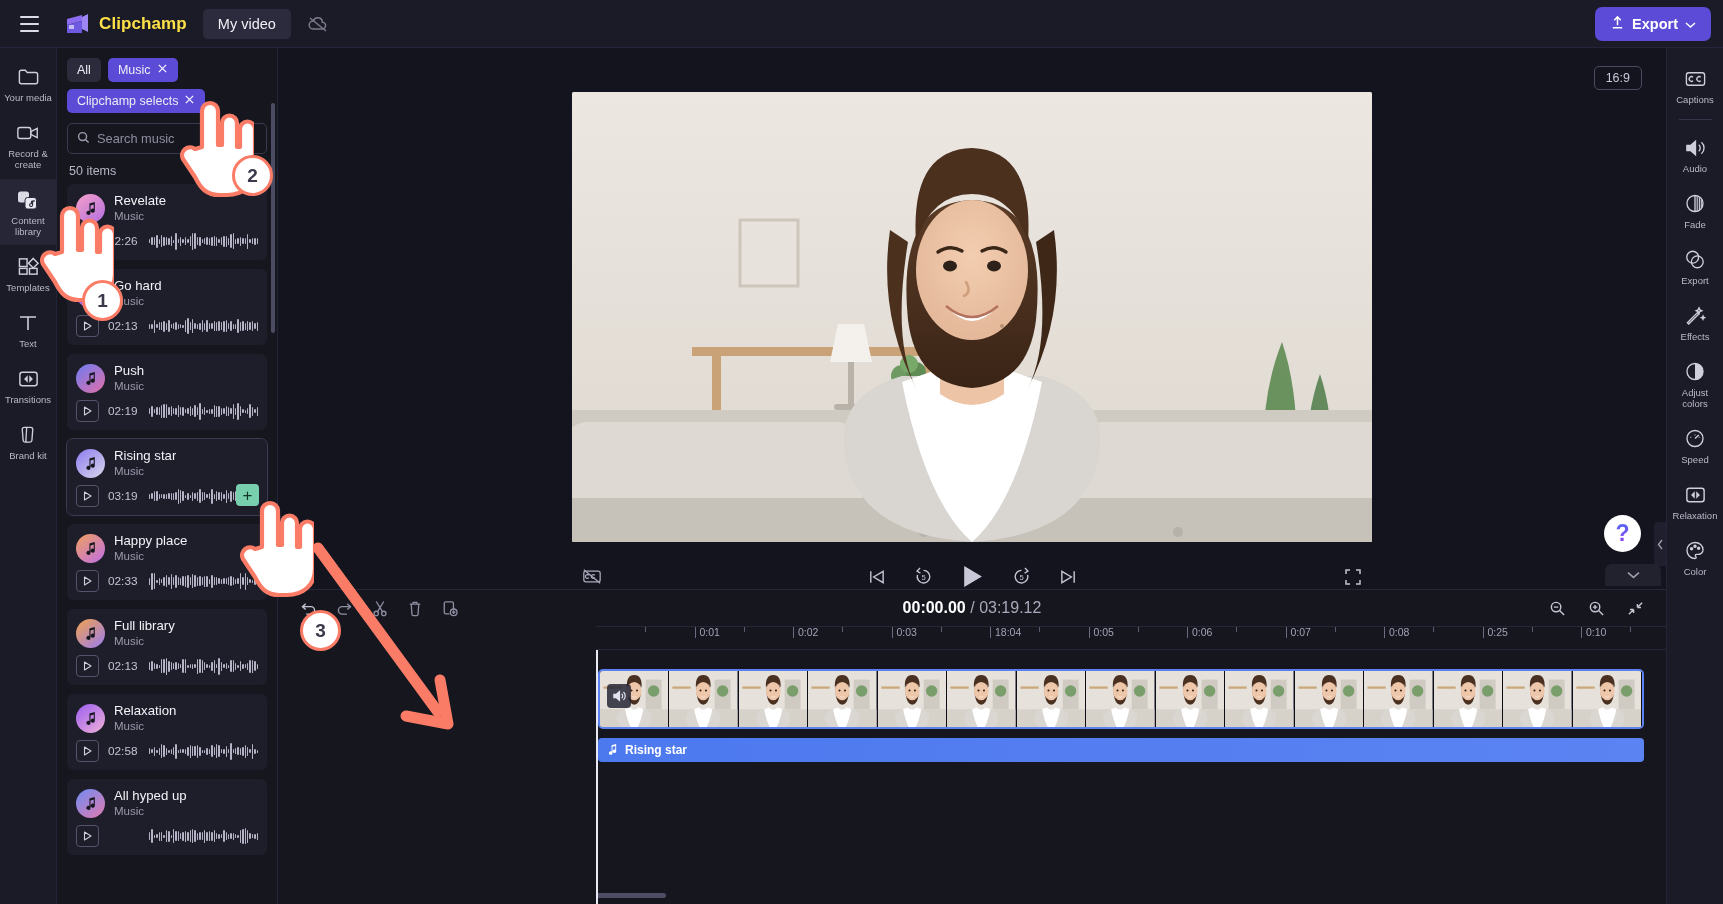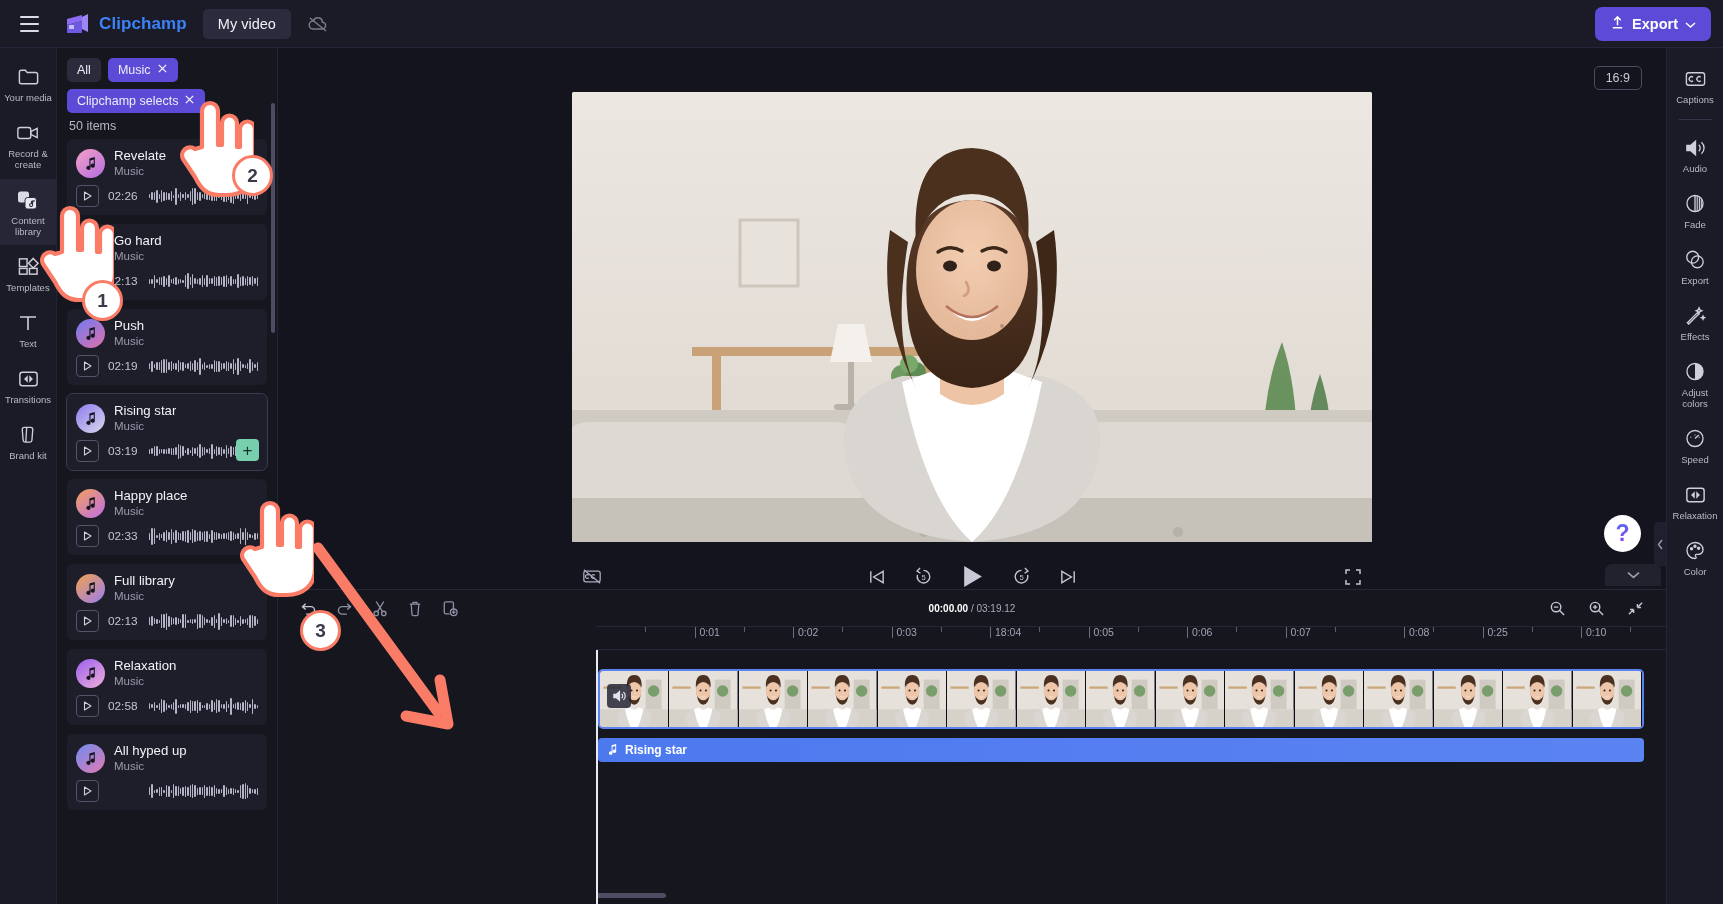--- a/index.html
+++ b/index.html
@@ -15,21 +15,21 @@
   
   .topbar {
     height: 48px; background: #1b1b28; display: flex; align-items: center;
     padding: 0 12px; flex: 0 0 48px; border-bottom: 1px solid #24243a;
   }
   .hamburger { width: 34px; height: 34px; display: flex; flex-direction: column;
     justify-content: center; align-items: center; gap: 5px; cursor: pointer; margin-right: 18px; }
   .hamburger span { display: block; width: 19px; height: 2px; background: #dcdce6; border-radius: 1px; }
   .brand { display: flex; align-items: center; gap: 9px; margin-right: 16px; }
   .brand-logo { width: 26px; height: 22px; position: relative; }
-  .brand-name { font-size: 17px; font-weight: bold; color: #3b82f6; letter-spacing: .1px; }
+  .brand-name { font-size: 17px; font-weight: bold; color: #fde047; letter-spacing: .1px; }
   .proj-name {
     background: #2b2b3d; border-radius: 5px; padding: 7px 15px;
     font-size: 14.5px; color: #f0f0f6; cursor: pointer;
   }
   .cloud-ico { margin-left: 14px; width: 26px; height: 26px; opacity: .62; display:flex; align-items:center; justify-content:center; }
   .topbar-spacer { flex: 1; }
   .export-btn {
     background: #5b4bd6; border-radius: 7px; height: 34px; display: flex;
     align-items: center; gap: 7px; padding: 0 15px; cursor: pointer;
     font-size: 14.5px; font-weight: bold; color: #fff;
@@ -112,21 +112,21 @@
   .pb-mid { margin: 0 auto; display: flex; align-items: center; gap: 27px; }
   .pb-right { position: absolute; right: 10px; }
   .pb-btn { cursor: pointer; color: #c3c3d2; display: flex; align-items: center; justify-content: center; }
 
   
   .tl { flex: 1; background: #16161f; border-top: 1px solid #26263a; display: flex;
     flex-direction: column; min-height: 0; position: relative; }
   .tl-tools { height: 36px; display: flex; align-items: center; padding: 0 22px; position: relative; }
   .tl-tools .grp { display: flex; align-items: center; gap: 19px; }
   .tl-ico { cursor: pointer; color: #c5c5d4; display: flex; align-items: center; }
-  .tl-time { position: absolute; left: 50%; transform: translateX(-50%); font-size: 10px; }
+  .tl-time { position: absolute; left: 50%; transform: translateX(-50%); font-size: 16px; }
   .tl-time b { color: #ffffff; font-weight: bold; }
   .tl-time span { color: #a9a9bb; }
   .tl-zoom { position: absolute; right: 22px; display: flex; align-items: center; gap: 22px; }
   .ruler { height: 24px; border-top: 1px solid #26263a; border-bottom: 1px solid #26263a;
     position: relative; margin-left: 318px; overflow: hidden; }
   .tick { position: absolute; top: 0; }
   .tick .bar { width: 1px; height: 11px; background: #6b6b82; }
   .tick .lbl { position: absolute; left: 5px; top: -1px; font-size: 10.5px; color: #a2a2b5; white-space: nowrap; }
   .tick.minor .bar { height: 5px; background: #5a5a70; }
   .tracks { flex: 1; position: relative; overflow: hidden; }
@@ -304,20 +304,31 @@
         <div class="chip sel">
           <span>Clipchamp selects</span>
           <span class="x">
             <svg width="11" height="11" viewBox="0 0 12 12" stroke="#fff" stroke-width="1.4">
                 <path d="M2 2 L10 10 M10 2 L2 10"></path>
               </svg>
           </span>
         </div>
       </div>
 
+      <div class="search-wrap">
+        <div class="search">
+          <span>
+            <svg width="13" height="13" viewBox="0 0 14 14" fill="none" stroke="#9d9db0" stroke-width="1.5">
+              <circle cx="6" cy="6" r="4.3"></circle>
+                <path d="M9.3 9.3 L12.5 12.5"></path>
+            </svg>
+          </span>
+          <input type="text" placeholder="Search music" style="">
+        </div>
+      </div>
 
       <div class="items-count">50 items</div>
 
       <div class="list">
 
       <div class="mcard">
             <div class="mc-top">
               <div class="mc-art" style="background: linear-gradient(140deg, rgb(244, 160, 200), rgb(180, 110, 224));">
                 <svg width="13" height="14" viewBox="0 0 12 13" fill="#16161f">
                   <path d="M10 1 L5 2.4 V9.3 a1.9 1.9 0 1 0 1 1.6 V4.1 l3-.85 V7.3 a1.9 1.9 0 1 0 1 1.6 Z"></path>
@@ -1099,21 +1110,21 @@
             <div class="tick minor" style="left: 640.25px;">
               <div class="bar"></div>
             </div>
             <div class="tick" style="left: 689.5px;">
               <div class="bar"></div>
               <div class="lbl">0:07</div>
             </div>
             <div class="tick minor" style="left: 738.75px;">
               <div class="bar"></div>
             </div>
-            <div class="tick" style="left: 808px;">
+            <div class="tick" style="left: 788px;">
               <div class="bar"></div>
               <div class="lbl">0:08</div>
             </div>
             <div class="tick minor" style="left: 837.25px;">
               <div class="bar"></div>
             </div>
             <div class="tick" style="left: 886.5px;">
               <div class="bar"></div>
               <div class="lbl">0:25</div>
             </div>

